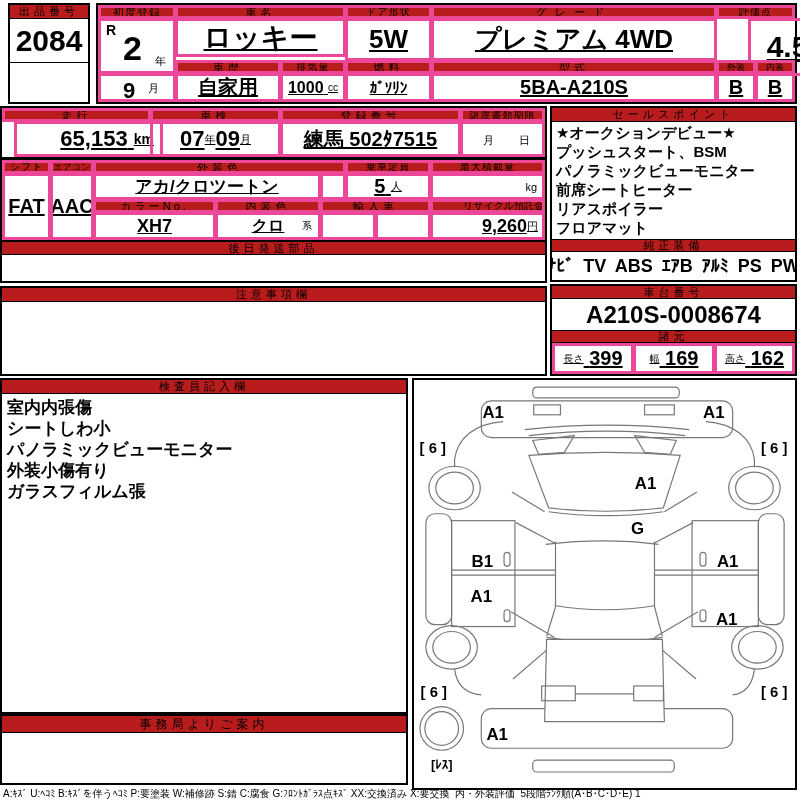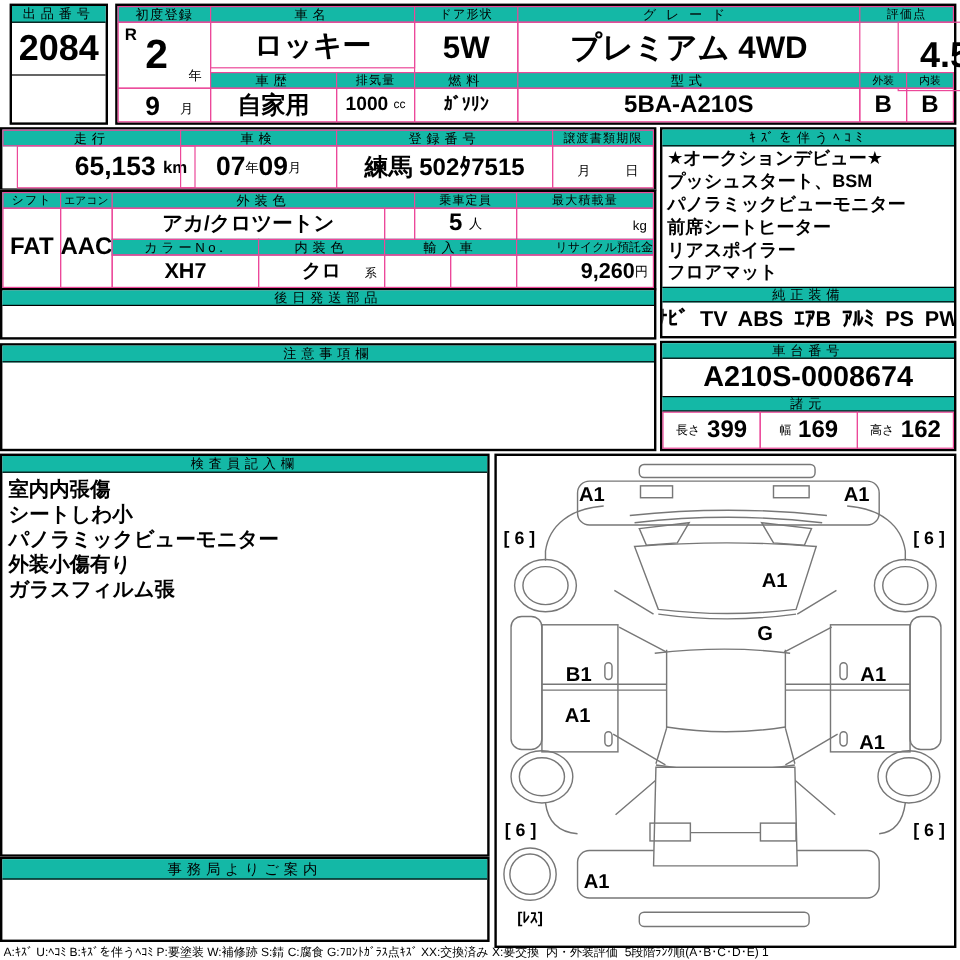--- a/index.html
+++ b/index.html
@@ -1,21 +1,21 @@
 <!DOCTYPE html>
 <html><head>
 <meta charset="utf-8">
 <style>
   html,body{margin:0;padding:0;background:#fff;}
   #sheet{position:relative;width:800px;height:800px;background:#fff;overflow:hidden;
          font-family:"Liberation Sans","DejaVu Sans",sans-serif;color:#000;}
   .c{position:absolute;box-sizing:border-box;}
   .box{position:absolute;box-sizing:border-box;border:2px solid #000;background:#fff;}
-  .cell{border:1px solid #ec4899;}
-  .hdr{background:#14b8a6;display:flex;align-items:center;justify-content:center;
+  .cell{border:3px solid #ec4899;text-decoration:underline;}
+  .hdr{background:#b91c1c;display:flex;align-items:center;justify-content:center;
        font-size:11px;letter-spacing:4px;white-space:nowrap;overflow:hidden;}
   .hdr-sm{font-size:10px;letter-spacing:1px;}
   .hdr-xs{font-size:9px;letter-spacing:0;}
   .v{display:flex;align-items:center;justify-content:center;font-weight:bold;white-space:nowrap;overflow:hidden;}
   svg text{font-family:"Liberation Sans","DejaVu Sans",sans-serif;font-weight:bold;fill:#000;}
   .ln{stroke:#777;fill:none;stroke-width:1.2;}
   .lnw{stroke:#777;fill:#fff;stroke-width:1.2;}
 </style>
 </head>
 <body>
@@ -33,21 +33,21 @@
     <div class="c hdr cell" style="left:77px;top:0;width:171px;height:14px;">車名</div>
     <div class="c hdr cell hdr-sm" style="left:247px;top:0;width:87px;height:14px;">ドア形状</div>
     <div class="c hdr cell" style="left:333px;top:0;width:286px;height:14px;letter-spacing:8px;">グレード</div>
     <div class="c hdr cell hdr-sm" style="left:618px;top:0;width:79px;height:14px;">評価点</div>
 
     <div class="c cell" style="left:0;top:13px;width:78px;height:56px;">
       <span style="position:absolute;left:5px;top:1px;font-size:14px;font-weight:bold;">R</span>
       <span style="position:absolute;left:22px;top:8px;font-size:34px;font-weight:bold;">2</span>
       <span style="position:absolute;right:7px;bottom:2px;font-size:11px;">年</span>
     </div>
-    <div class="c v cell" style="left:77px;top:13px;width:171px;height:39px;font-size:24px;">ロッキー</div>
+    <div class="c v cell" style="left:77px;top:13px;width:171px;height:39px;font-size:28px;">ロッキー</div>
     <div class="c v cell" style="left:247px;top:13px;width:87px;height:43px;font-size:26px;">5W</div>
     <div class="c v cell" style="left:333px;top:13px;width:286px;height:43px;font-size:26px;">プレミアム 4WD</div>
     <div class="c v cell" style="left:650px;top:13px;width:79px;height:58px;font-size:30px;">4.5</div>
 
     <div class="c cell" style="left:0;top:68px;width:78px;height:29px;">
       <span style="position:absolute;left:22px;top:2px;font-size:22px;font-weight:bold;">9</span>
       <span style="position:absolute;right:14px;bottom:3px;font-size:11px;">月</span>
     </div>
     <div class="c hdr cell" style="left:77px;top:55px;width:106px;height:14px;">車歴</div>
     <div class="c hdr cell hdr-sm" style="left:182px;top:55px;width:66px;height:14px;">排気量</div>
@@ -123,21 +123,21 @@
       <span>9,260</span>
         <span style="font-size:11px;font-weight:normal;">円</span>
     </div>
   </div>
 
   <div class="box" style="left:0;top:240px;width:547px;height:43px;">
     <div class="c hdr" style="left:0;top:0;width:543px;height:13px;border-bottom:1px solid #000;">後日発送部品</div>
   </div>
 
   <div class="box" style="left:550px;top:106px;width:247px;height:176px;">
-    <div class="c hdr" style="left:0;top:0;width:243px;height:14px;border-bottom:1px solid #000;">ｷｽﾞを伴うﾍｺﾐ</div>
+    <div class="c hdr" style="left:0;top:0;width:243px;height:14px;border-bottom:1px solid #000;">セールスポイント</div>
     <div class="c" style="left:0;top:14px;width:243px;height:117px;padding:1px 4px;font-size:15px;font-weight:bold;line-height:19px;white-space:nowrap;overflow:hidden;">
       <div>★オークションデビュー★</div>
       <div>プッシュスタート、BSM</div>
       <div>パノラミックビューモニター</div>
       <div>前席シートヒーター</div>
       <div>リアスポイラー</div>
       <div>フロアマット</div>
     </div>
     <div class="c hdr" style="left:0;top:131px;width:243px;height:13px;border-top:1px solid #000;border-bottom:1px solid #000;">純正装備</div>
     <div class="c v" style="left:0;top:144px;width:243px;height:28px;font-size:18px;word-spacing:4px;">ﾅﾋﾞ TV ABS ｴｱB ｱﾙﾐ PS PW</div>

